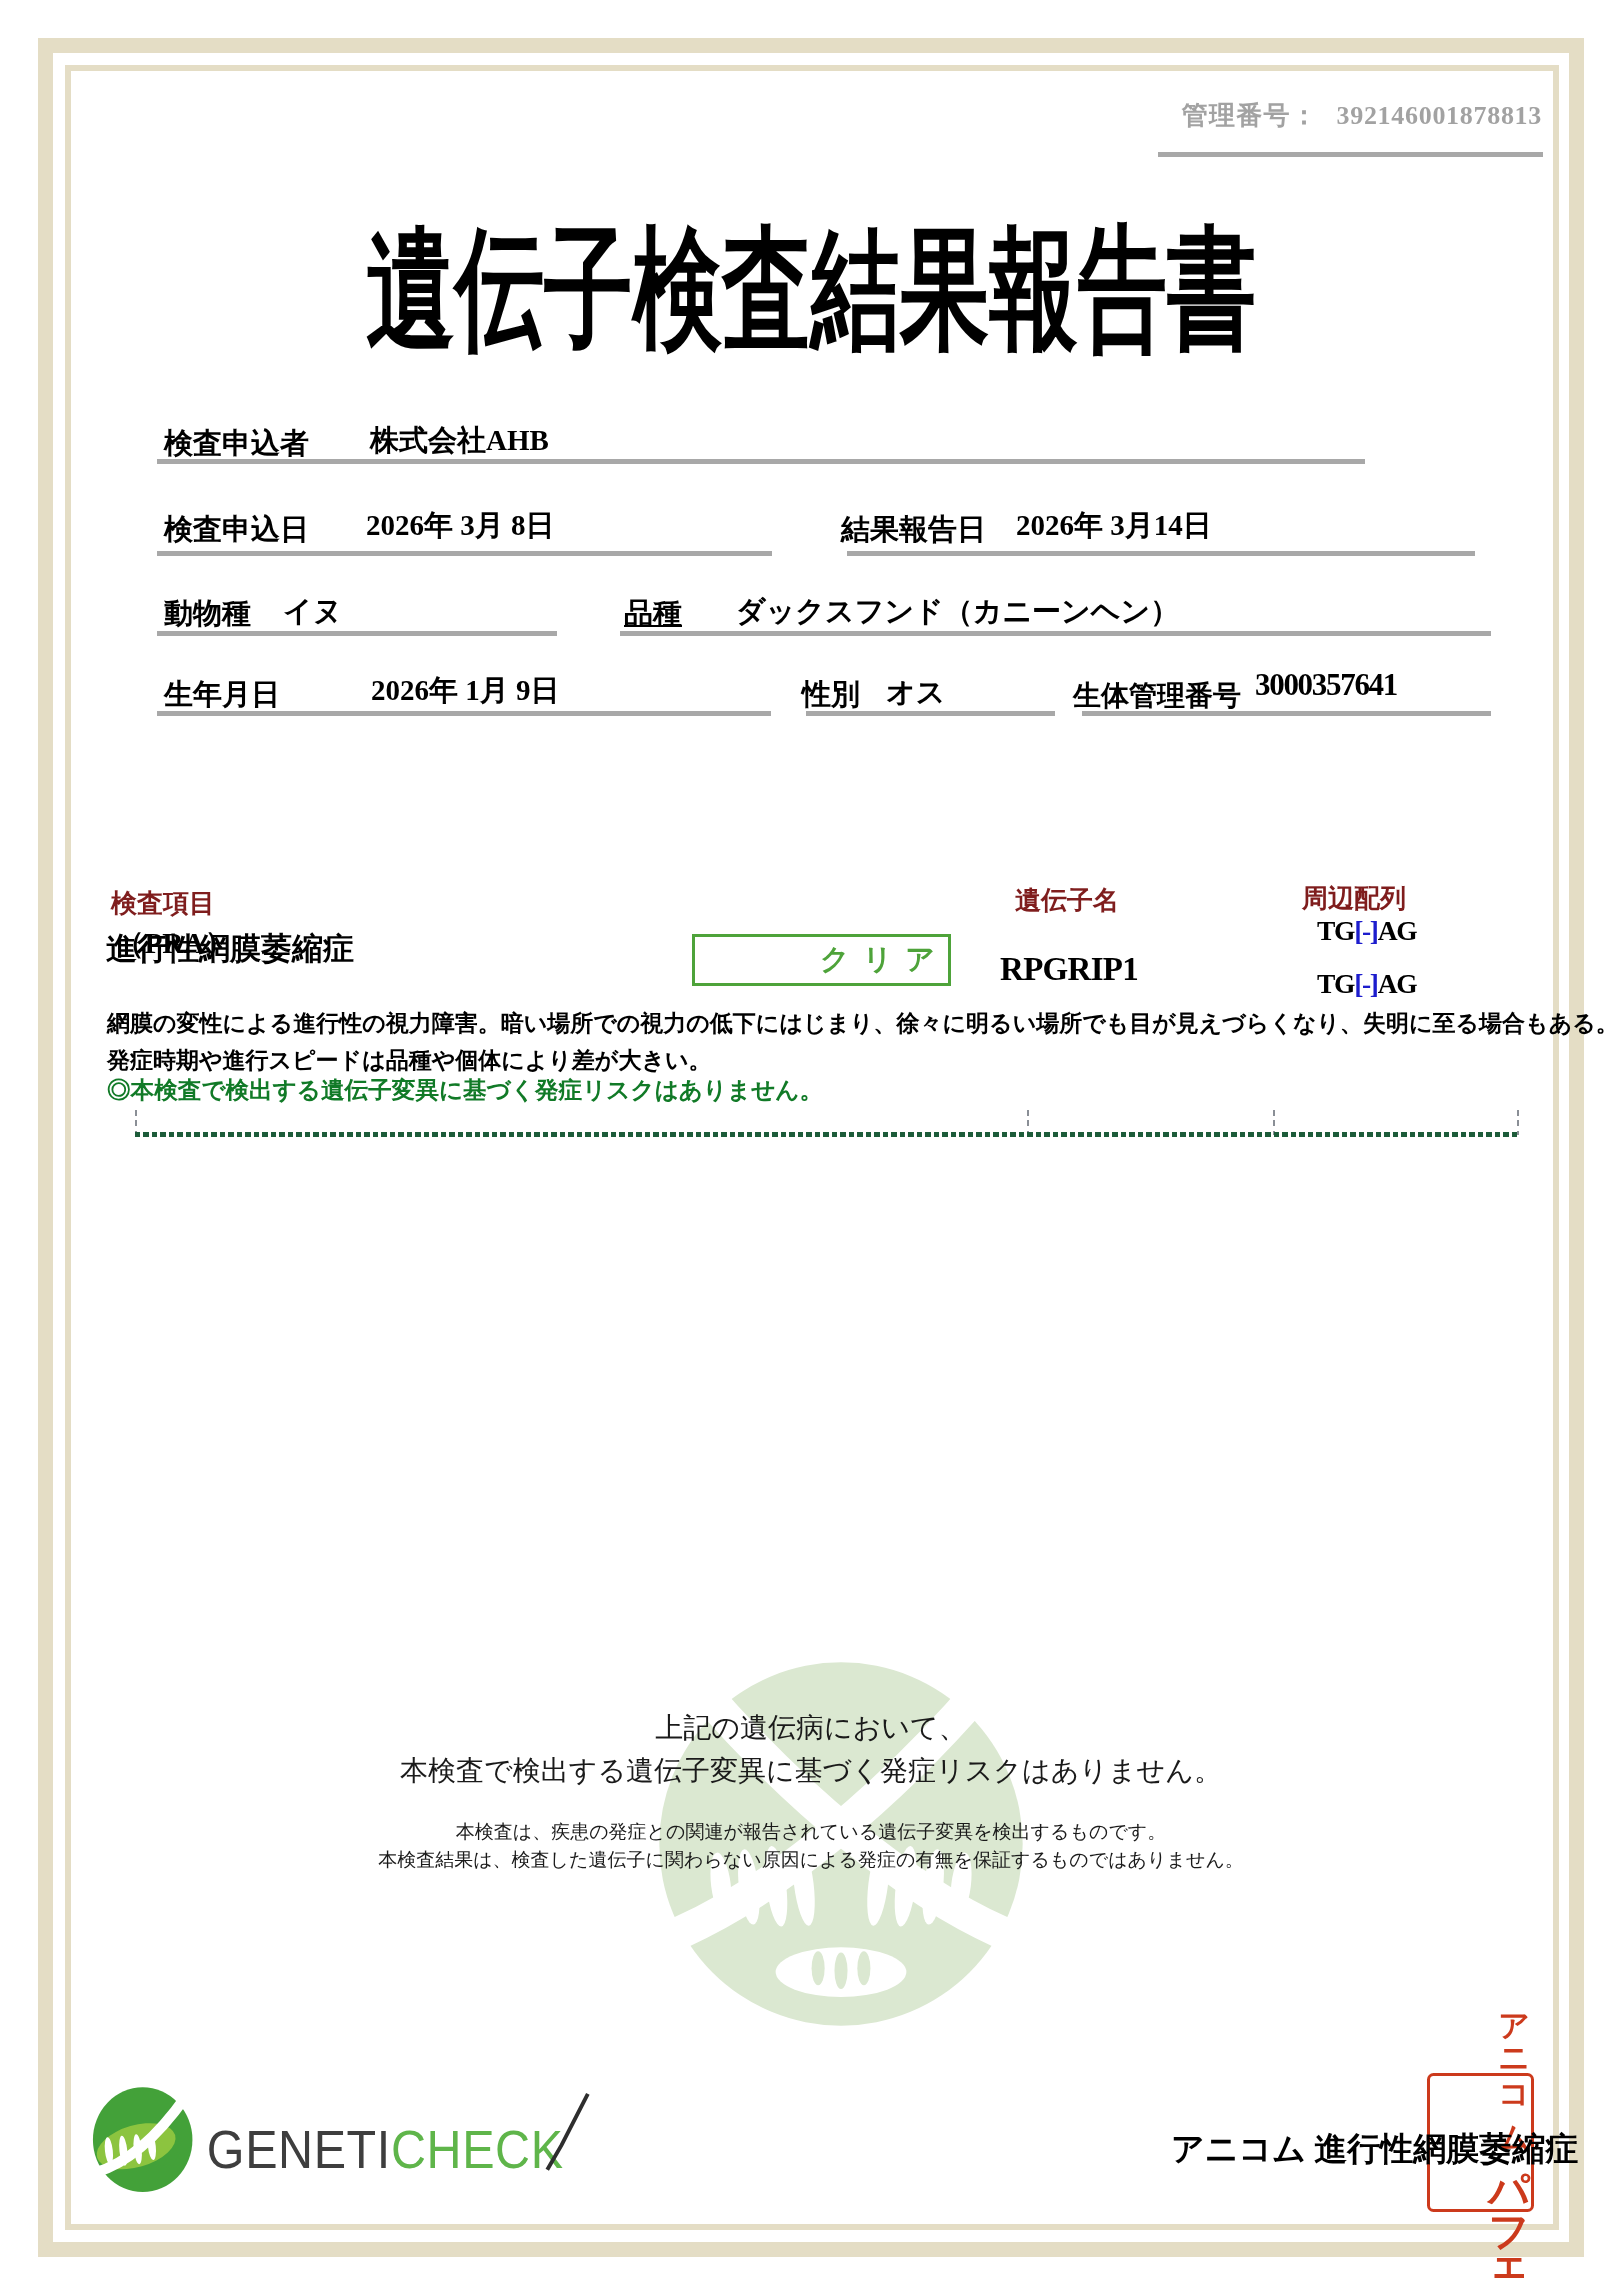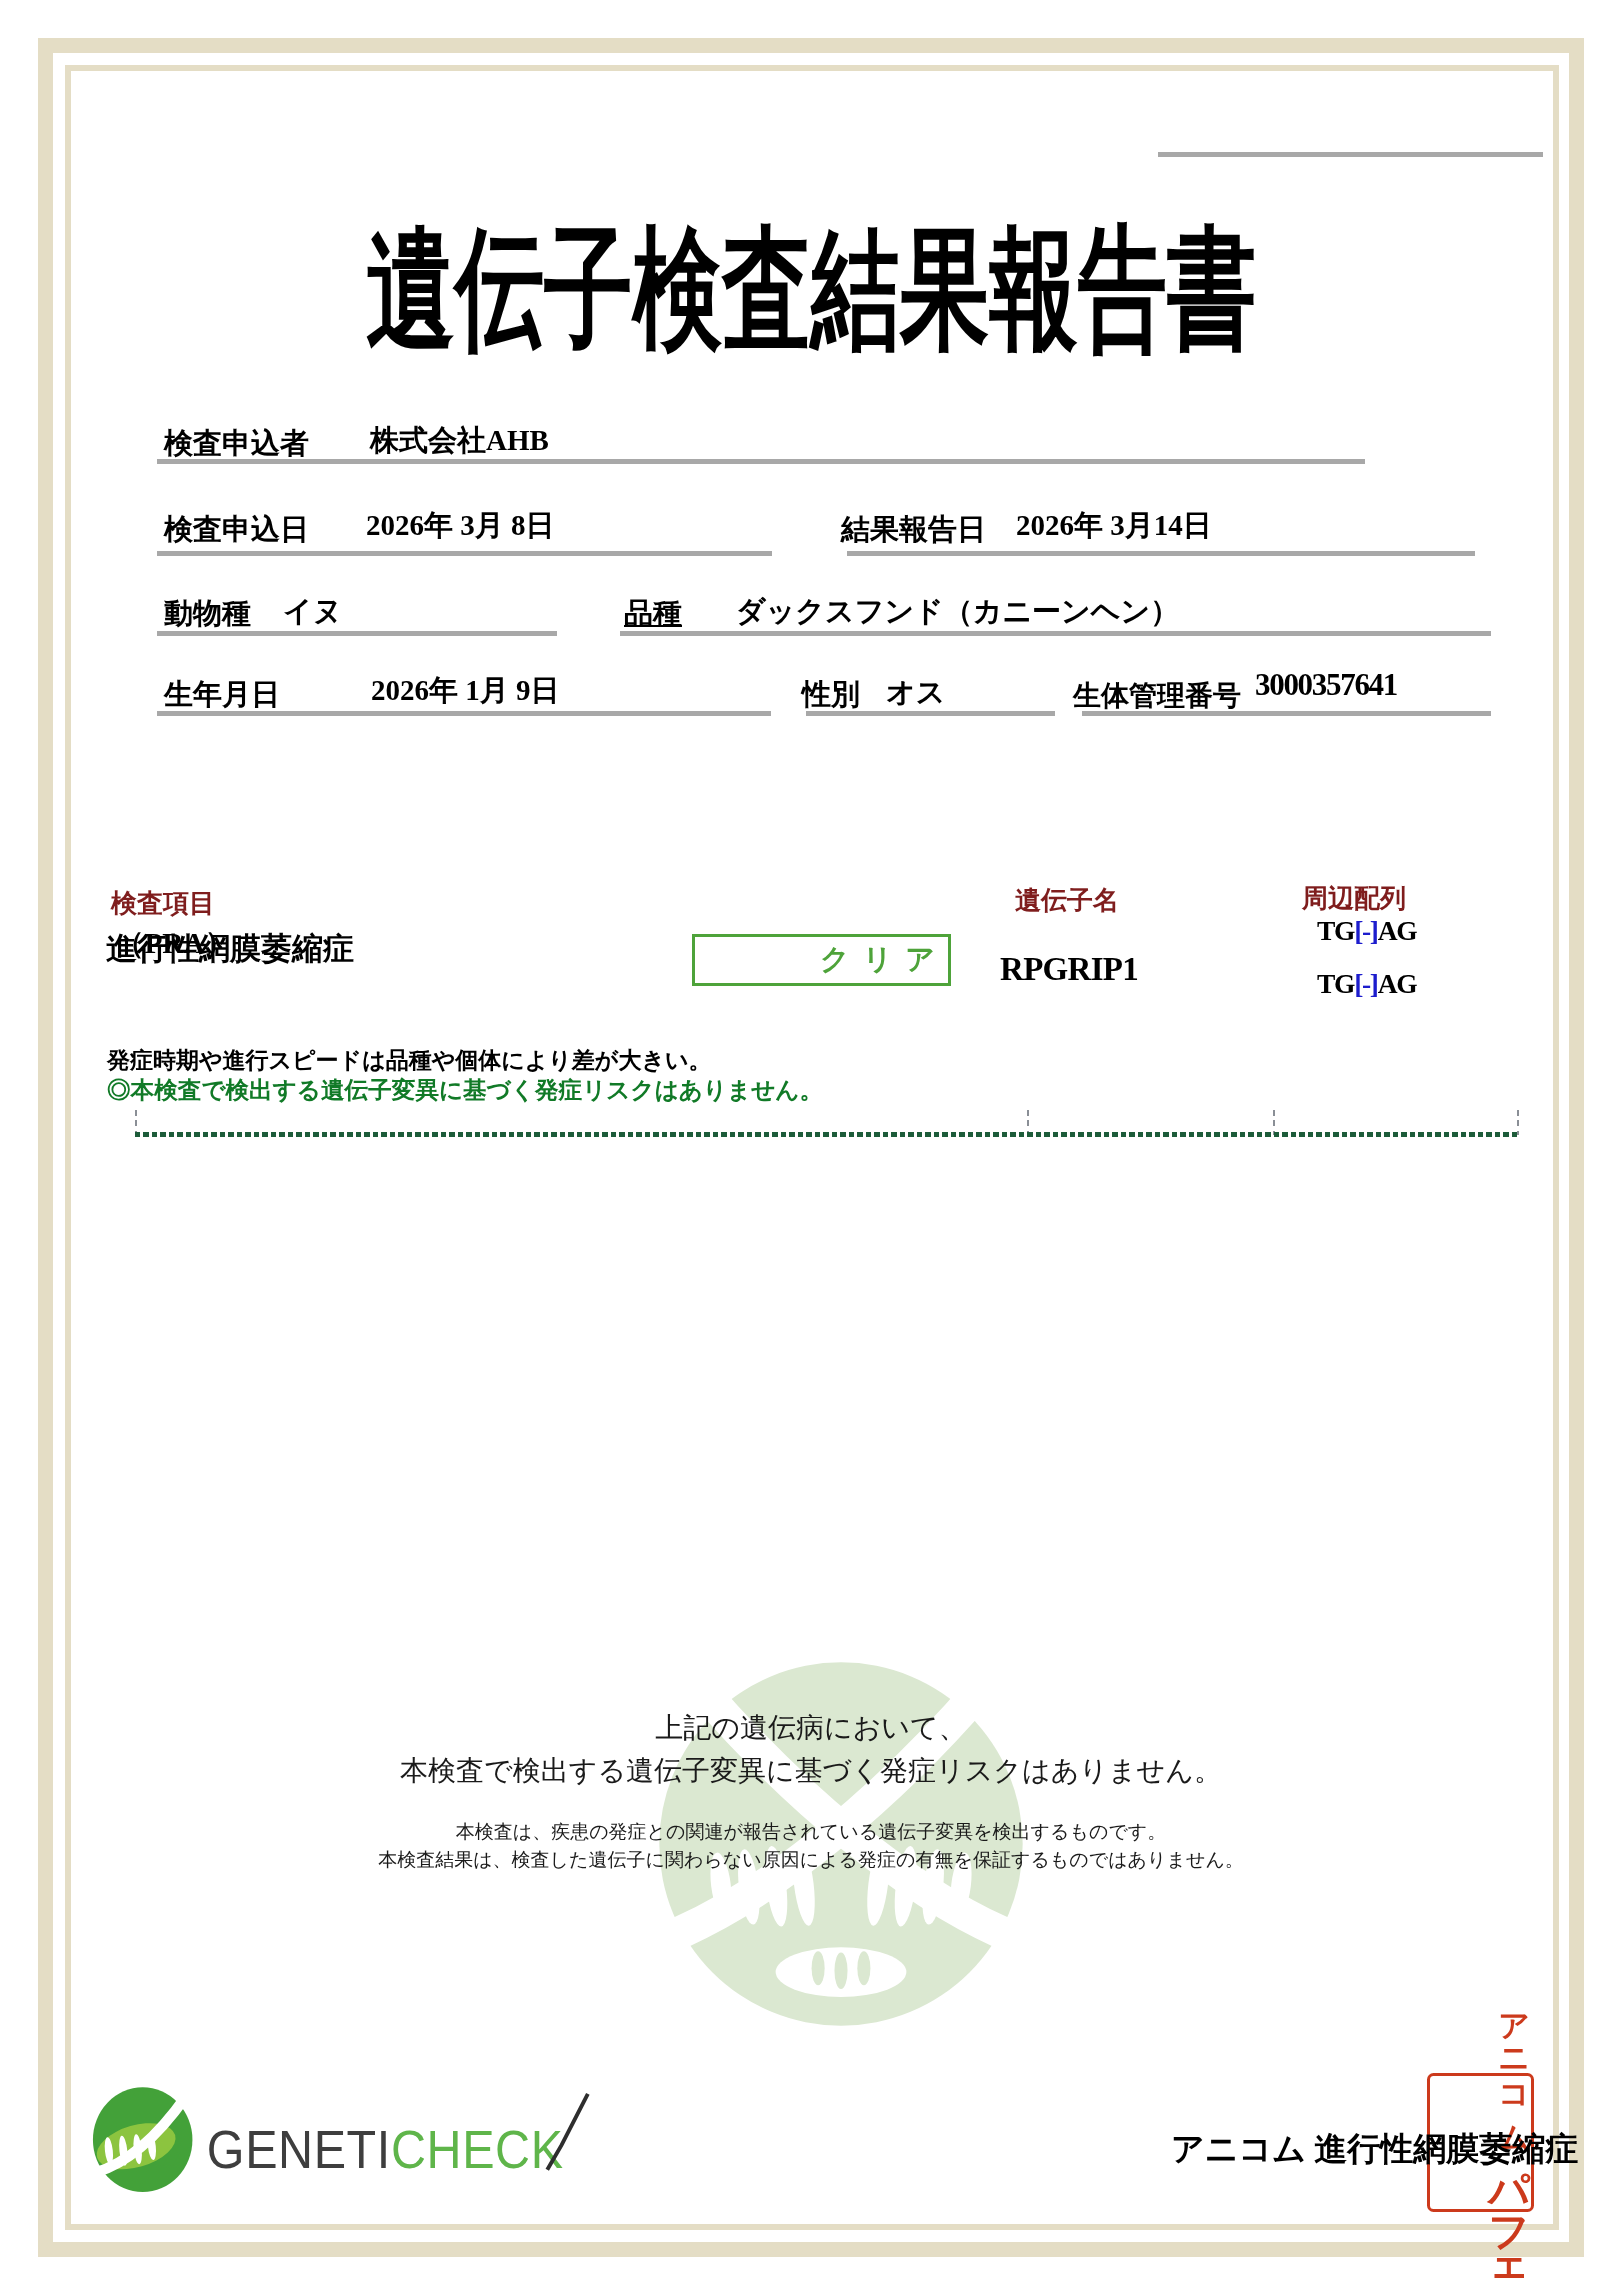--- a/index.html
+++ b/index.html
@@ -81,20 +81,23 @@
       <path d="M -245 135 C -100 70, 70 -70, 215 -238"></path>
       <path d="M 245 135 C 100 70, -70 -70, -215 -238"></path>
     </g>
     <g fill="#dbe8d1">
       <ellipse cx="-35" cy="190" rx="10" ry="26"></ellipse>
       <ellipse cx="0" cy="194" rx="10" ry="28"></ellipse>
       <ellipse cx="35" cy="190" rx="10" ry="26"></ellipse>
     </g>
   </svg>
 
+  <div class="abs admin layer">
+    <span>管理番号：</span><span class="admin-num">392146001878813</span>
+  </div>
   <div class="abs admin-line layer"></div>
 
   <div class="abs title layer">遺伝子検査結果報告書</div>
 
   <div class="abs lbl layer" style="top:424px;left:164px;">検査申込者</div>
   <div class="abs val layer" style="top:421px;left:362px;margin-left:8px;">株式会社AHB</div>
   <div class="abs rule layer" style="top:459px;left:157px;width:1208px;"></div>
 
   <div class="abs lbl layer" style="top:510px;left:164px;">検査申込日</div>
   <div class="abs val layer" style="top:506px;left:366px;">2026年 3月 8日</div>
@@ -129,20 +132,21 @@
 
   <div class="abs result-box layer">
     <span>クリア</span>
   </div>
 
   <div class="abs gene layer" style="top:951px;left:1000px;">RPGRIP1</div>
 
   <div class="abs seq layer" style="top:915px;left:1317px;"><span>TG</span><span class="variant">[-]</span><span>AG</span></div>
   <div class="abs seq layer" style="top:968px;left:1317px;"><span>TG</span><span class="variant">[-]</span><span>AG</span></div>
 
+  <div class="abs desc layer" style="top:1008px;left:107px;">網膜の変性による進行性の視力障害。暗い場所での視力の低下にはじまり、徐々に明るい場所でも目が見えづらくなり、失明に至る場合もある。</div>
   <div class="abs desc layer" style="top:1045px;left:107px;">発症時期や進行スピードは品種や個体により差が大きい。</div>
   <div class="abs note layer" style="top:1074px;left:107px;">◎本検査で検出する遺伝子変異に基づく発症リスクはありません。</div>
 
   <div class="abs vtick layer" style="top:1110px;left:135px;height:25px;"></div>
   <div class="abs vtick layer" style="top:1110px;left:1027px;height:25px;"></div>
   <div class="abs vtick layer" style="top:1110px;left:1273px;height:25px;"></div>
   <div class="abs vtick layer" style="top:1110px;left:1517px;height:25px;"></div>
   <div class="abs dotline layer" style="top:1132px;left:135px;width:1383px;"></div>
 
   <div class="abs sum sum-big layer" style="top:1709px;">上記の遺伝病において、</div>

